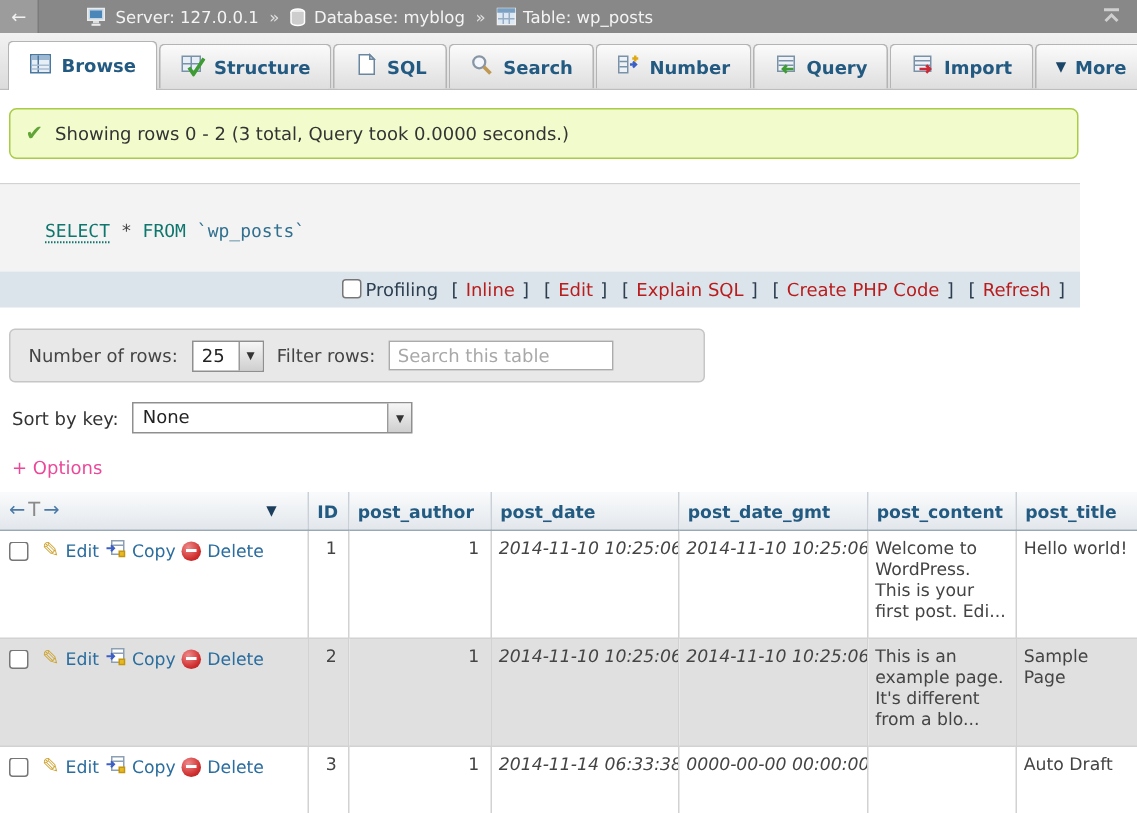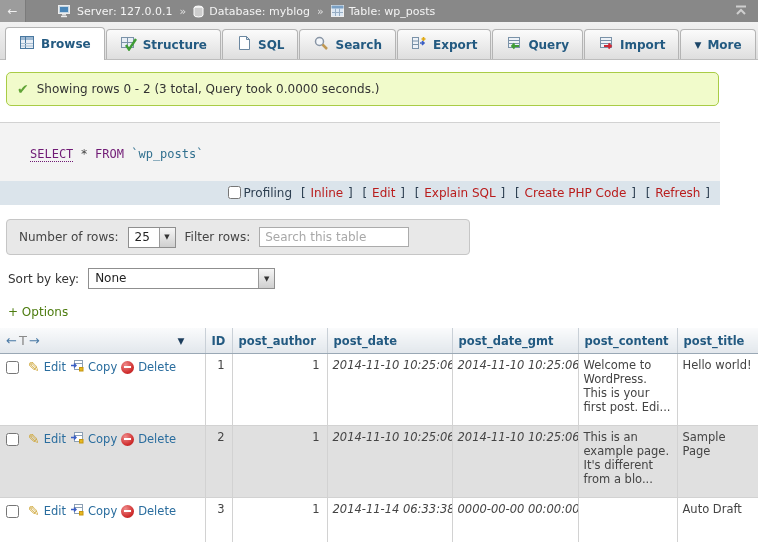--- a/index.html
+++ b/index.html
@@ -27,21 +27,21 @@
 
   
   .msg { margin: 12px 39px 0 6px; background: #f1fbcb; border: 1px solid #a9cc46; border-radius: 5px;
     padding: 9px 10px; display: flex; align-items: center; gap: 8px; color: #333; font-size: 12px; }
   .msg .check { color: #61a437; font-size: 14px; line-height: 1; }
 
   
   .querywrap { margin-top: 16px; width: 720px; border-top: 1px solid #d2d2d2; }
   .sqlbox { background: #f3f3f3; padding: 24px 10px 20px 30px;
     font-family: "DejaVu Sans Mono", "Liberation Mono", monospace; font-size: 12px; }
-  .kw { color: #701a75; }
+  .kw { color: #0f766e; }
   .kw.doc { text-decoration: underline dotted; text-underline-offset: 3px; cursor: help; }
   .sqlstar { color: #444; }
   .ident { color: #31708f; }
   .profbar { background: #dbe4eb; padding: 5px 9px; text-align: right; font-size: 12px; color: #2c3e50; }
   .profbar label { cursor: pointer; }
   .profbar input { vertical-align: -2px; margin-right: 3px; }
   .profbar .br { color: #2c3e50; margin: 0 1px; }
   .profbar .plink { color: #b91c1c; cursor: pointer; }
   .profbar .grp { margin-left: 4px; }
 
@@ -56,21 +56,21 @@
     display: flex; align-items: center; justify-content: center; }
   .fakeselect .btn::after { content: "▼"; font-size: 7px; color: #333; }
   .rows-select { width: 48px; }
   .filter-input { width: 150px; height: 20px; border: 1px solid #ababab; padding: 1px 5px; font-size: 12px;
     font-family: "DejaVu Sans", sans-serif; color: #333; }
   .filter-input::placeholder { color: #a8a8a8; }
 
   .sortrow { margin: 13px 0 0 8px; display: flex; align-items: center; gap: 9px; color: #333; }
   .sort-select { width: 187px; }
 
-  .options-link { margin: 16px 0 9px 8px; color: #4d7c0f; cursor: pointer; display: inline-block; }
+  .options-link { margin: 16px 0 9px 8px; color: #ec4899; cursor: pointer; display: inline-block; }
 
   
   table.grid { width: 758px; border-collapse: collapse; table-layout: fixed; font-size: 11.5px; color: #444; }
   .grid th { background: linear-gradient(#fafbfc, #e2e7ec); border-bottom: 1px solid #9aa8b5;
     border-right: 1px solid #c9d0d7; color: #235a81; font-weight: bold; text-align: left;
     padding: 5px 6px; font-size: 11.5px; white-space: nowrap; overflow: hidden; }
   .grid th:last-child, .grid td:last-child { border-right: none; }
   .grid td { border-right: 1px solid #d2d2d2; border-bottom: 1px solid #d2d2d2;
     padding: 4px 5px; vertical-align: top; overflow: hidden; }
   .grid tr.odd td { background: #e0e0e0; }
@@ -175,21 +175,21 @@
     <span>Search</span>
   </div>
   <div class="tab">
     <span><svg width="16" height="16">
           <rect x="1.5" y="2.5" width="6" height="11" fill="#eef2f7" stroke="#7a92a8"></rect>
           <line x1="2" y1="6" x2="7" y2="6" stroke="#7a92a8"></line>
           <line x1="2" y1="9.5" x2="7" y2="9.5" stroke="#7a92a8"></line>
           <path d="M9 8 h4 m-2 -2 l2 2 l-2 2" stroke="#3b5fc4" stroke-width="1.6" fill="none"></path>
           <path d="M12.5 2 v4 m-2 -2 h4" stroke="#e0a810" stroke-width="1.6"></path>
         </svg></span>
-    <span>Export</span>
+    <span>Number</span>
   </div>
   <div class="tab">
     <span><svg width="16" height="16">
           <rect x="2.5" y="2.5" width="11" height="10" fill="#eef2f7" stroke="#7a92a8"></rect>
           <line x1="3" y1="5.5" x2="13" y2="5.5" stroke="#7a92a8"></line>
           <line x1="3" y1="8.5" x2="13" y2="8.5" stroke="#7a92a8"></line>
           <path d="M13 11 h-7 m2.5 -2.5 l-2.5 2.5 l2.5 2.5" stroke="#3f9c35" stroke-width="1.8" fill="none"></path>
         </svg></span>
     <span>Query</span>
   </div>

